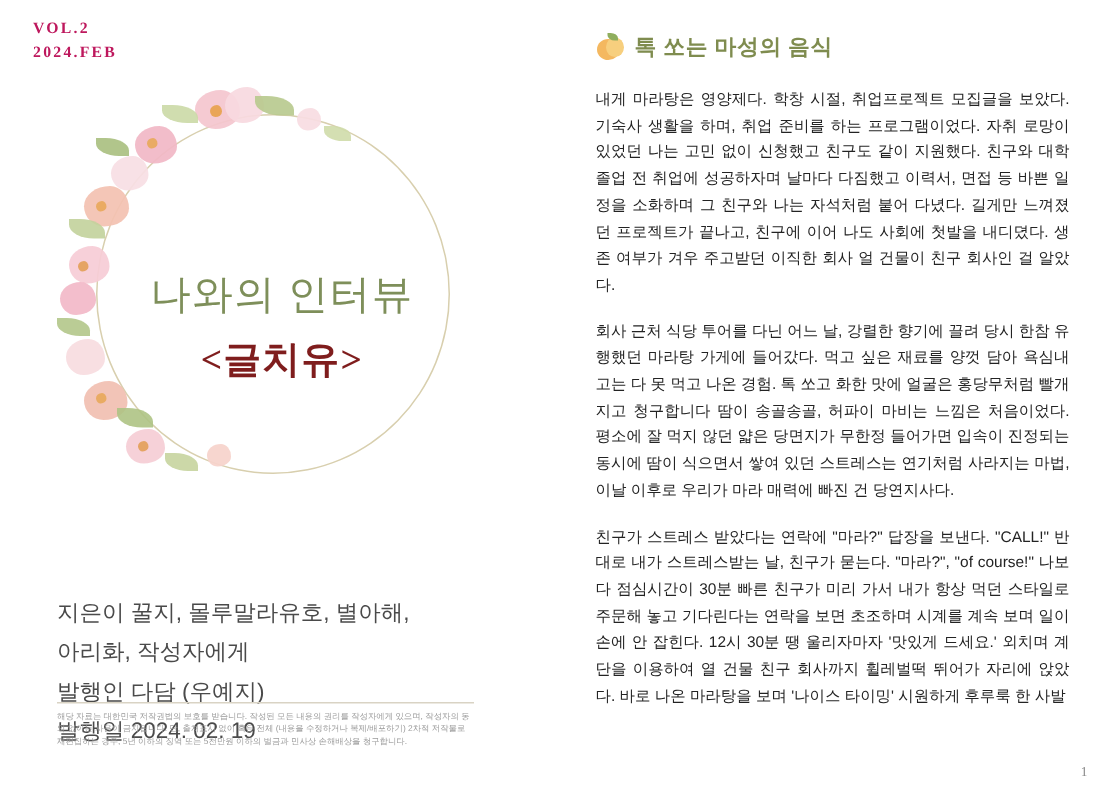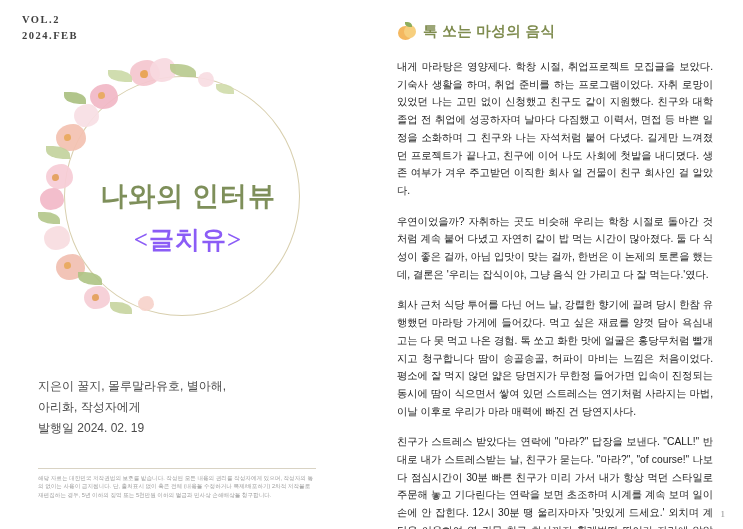--- a/index.html
+++ b/index.html
@@ -24,21 +24,21 @@
     position: absolute;
     left: 0;
     top: 0;
     width: 360px;
     height: 529px;
   }
   .vol-block {
     position: absolute;
     left: 22px;
     top: 12px;
-    color: #404040;
+    color: #be185d;
     font-family: "Liberation Serif", serif;
     letter-spacing: 1.5px;
     line-height: 1.55;
   }
   .vol-line {
     font-size: 10.5px;
     font-weight: bold;
     text-transform: uppercase;
   }
 
@@ -73,41 +73,41 @@
   .title-wrap {
     position: absolute;
     left: 48px;
     top: 178px;
     width: 280px;
     text-align: center;
   }
   .main-title {
     font-family: "Liberation Serif", serif;
     font-size: 27px;
-    font-weight: bold;
+    font-weight: normal;
     color: #7e8f5a;
     letter-spacing: 1px;
     white-space: nowrap;
   }
   .sub-title {
     font-family: "Liberation Serif", serif;
     font-size: 25px;
     font-weight: bold;
-    color: #8b5cf6;
+    color: #7f1d1d;
     letter-spacing: 1px;
     margin-top: 9px;
   }
 
   .credits {
     position: absolute;
     left: 38px;
-    top: 376px;
+    top: 396px;
     width: 270px;
     color: #4a4a4a;
-    font-size: 12px;
+    font-size: 15px;
     line-height: 1.75;
   }
   .credits div { white-space: nowrap; }
 
   .legal {
     position: absolute;
     left: 38px;
     top: 468px;
     width: 278px;
     color: #9b9b9b;
@@ -248,39 +248,39 @@
     </div>
 
     <div class="title-wrap">
       <div class="main-title">나와의 인터뷰</div>
       <div class="sub-title">&lt;글치유&gt;</div>
     </div>
 
     <div class="credits">
       <div>지은이 꿀지, 몰루말라유호, 별아해,</div>
       <div>아리화, 작성자에게</div>
+      <div>발행인 다담 (우예지)</div>
       <div>발행일 2024. 02. 19</div>
     </div>
 
     <div class="legal">해당 자료는 대한민국 저작권법의 보호를 받습니다. 작성된 모든 내용의 권리를 작성자에게 있으며, 작성자의 동의 없이는 사용이 금지됩니다. 단, 출처표시 없이 혹은 전체 (내용을 수정하거나 복제/배포하기) 2차적 저작물로 재편집하는 경우, 5년 이하의 징역 또는 5천만원 이하의 벌금과 민사상 손해배상을 청구합니다.</div>
   </div>
 
   <div class="right-col">
 
     <div class="article-head">
       <span class="head-icon">
         <span class="fruit"></span>
         <span class="fruit2"></span>
         <span class="leaf"></span>
       </span>
       <span class="article-title">톡 쏘는 마성의 음식</span>
     </div>
 
     <div class="body-text">
       <p>내게 마라탕은 영양제다. 학창 시절, 취업프로젝트 모집글을 보았다. 기숙사 생활을 하며, 취업 준비를 하는 프로그램이었다. 자취 로망이 있었던 나는 고민 없이 신청했고 친구도 같이 지원했다. 친구와 대학 졸업 전 취업에 성공하자며 날마다 다짐했고 이력서, 면접 등 바쁜 일정을 소화하며 그 친구와 나는 자석처럼 붙어 다녔다. 길게만 느껴졌던 프로젝트가 끝나고, 친구에 이어 나도 사회에 첫발을 내디뎠다. 생존 여부가 겨우 주고받던 이직한 회사 얼 건물이 친구 회사인 걸 알았다.</p>
-      <p>우연이었을까? 자취하는 곳도 비슷해 우리는 학창 시절로 돌아간 것처럼 계속 붙어 다녔고 자연히 같이 밥 먹는 시간이 많아졌다. 둘 다 식성이 좋은 걸까, 아님 입맛이 맞는 걸까, 한번은 이 논제의 토론을 했는데, 결론은 '우리는 잡식이야, 그냥 음식 안 가리고 다 잘 먹는다.'였다.</p>
       <p>회사 근처 식당 투어를 다닌 어느 날, 강렬한 향기에 끌려 당시 한참 유행했던 마라탕 가게에 들어갔다. 먹고 싶은 재료를 양껏 담아 욕심내고는 다 못 먹고 나온 경험. 톡 쏘고 화한 맛에 얼굴은 홍당무처럼 빨개지고 청구합니다 땀이 송골송골, 허파이 마비는 느낌은 처음이었다. 평소에 잘 먹지 않던 얇은 당면지가 무한정 들어가면 입속이 진정되는 동시에 땀이 식으면서 쌓여 있던 스트레스는 연기처럼 사라지는 마법, 이날 이후로 우리가 마라 매력에 빠진 건 당연지사다.</p>
       <p>친구가 스트레스 받았다는 연락에 "마라?" 답장을 보낸다. "CALL!" 반대로 내가 스트레스받는 날, 친구가 묻는다. "마라?", "of course!" 나보다 점심시간이 30분 빠른 친구가 미리 가서 내가 항상 먹던 스타일로 주문해 놓고 기다린다는 연락을 보면 초조하며 시계를 계속 보며 일이 손에 안 잡힌다. 12시 30분 땡 울리자마자 '맛있게 드세요.' 외치며 계단을 이용하여 열 건물 친구 회사까지 휠레벌떡 뛰어가 자리에 앉았다. 바로 나온 마라탕을 보며 '나이스 타이밍' 시원하게 후루룩 한 사발</p>
     </div>
   </div>
 
   <div class="page-num">1</div>
 </div>
 
 </body></html>

